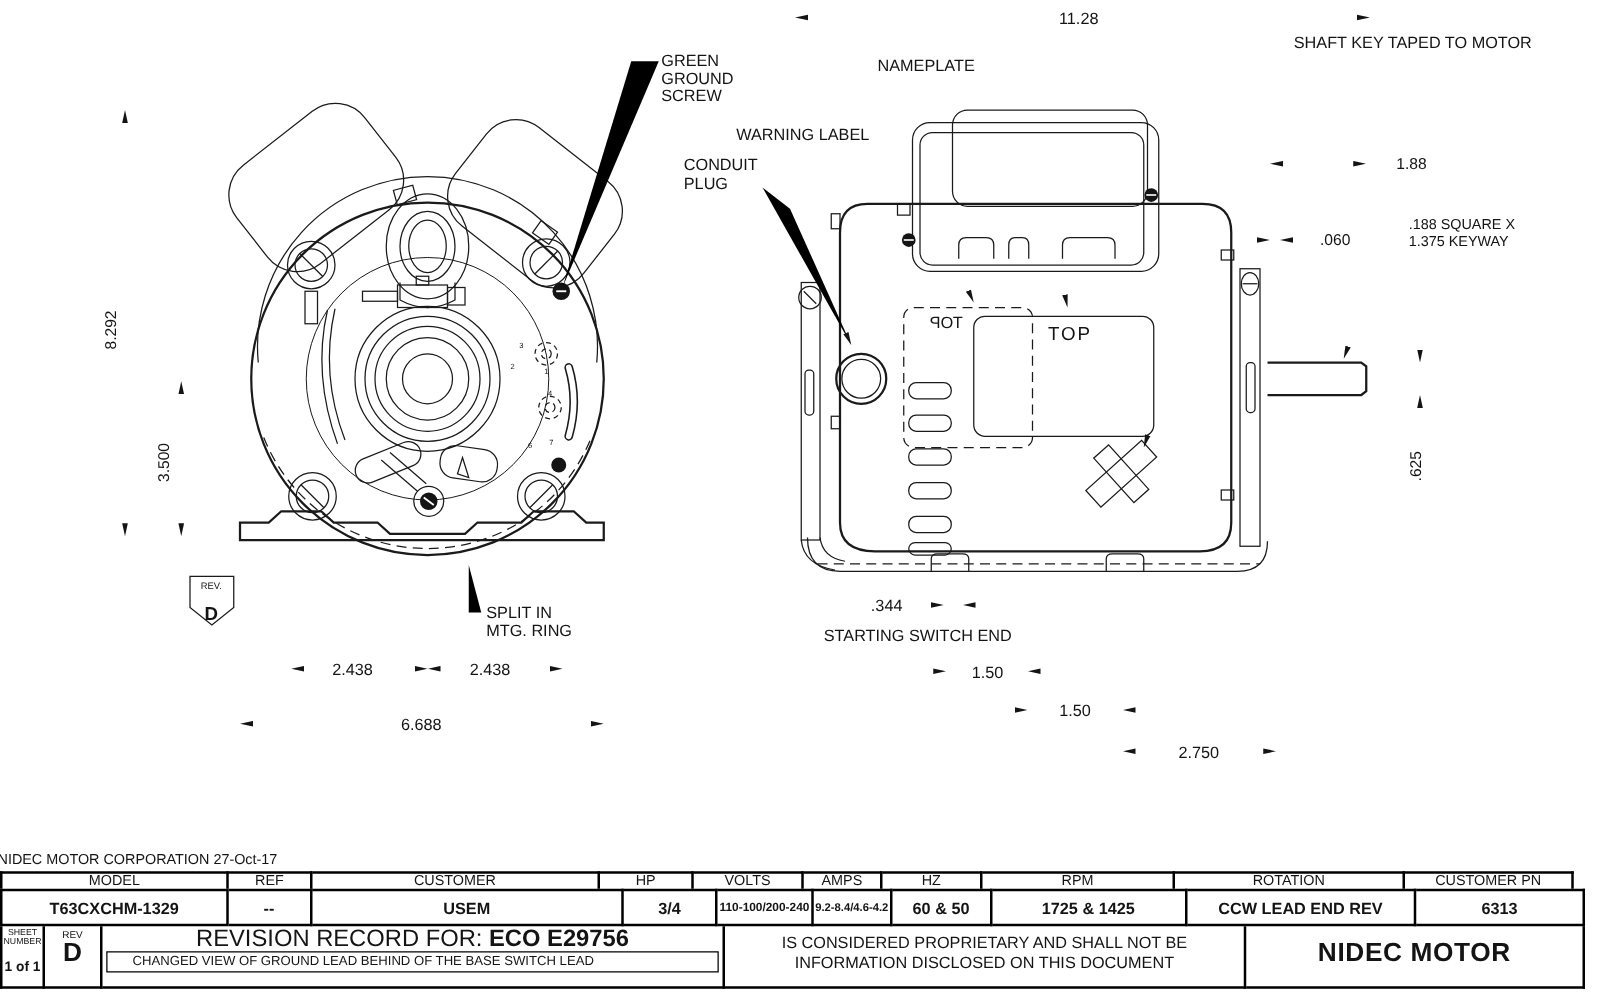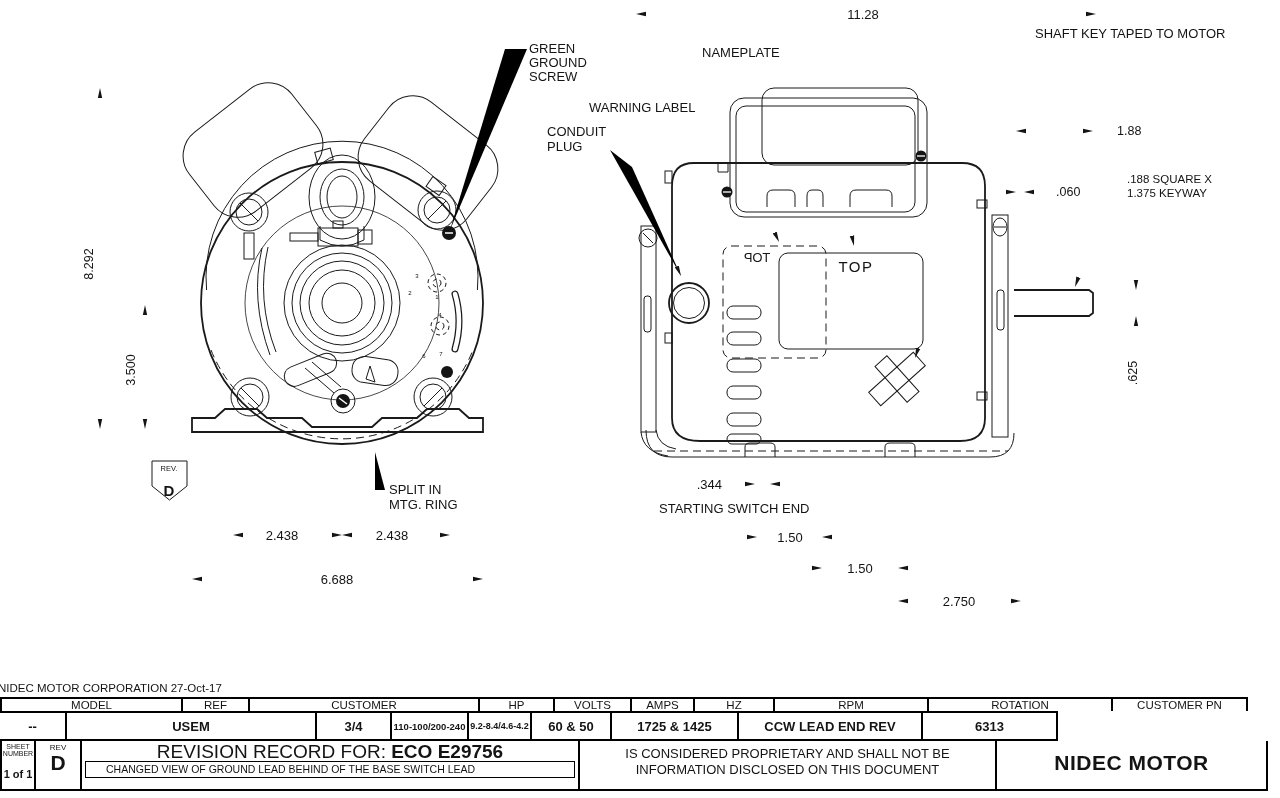--- a/index.html
+++ b/index.html
@@ -445,35 +445,36 @@
 </svg>
 
 <div id="titleblock">
   <div class="companyline">NIDEC MOTOR CORPORATION 27-Oct-17</div>
   <div class="tbl">
     <div class="trow hrow">
       <div class="cell first" style="width:183px">MODEL</div>
       <div class="cell" style="width:67px">REF</div>
       <div class="cell" style="width:230px">CUSTOMER</div>
       <div class="cell" style="width:75px">HP</div>
-      <div class="cell" style="width:77px">VOLTS</div>
+      <div class="cell" style="width:88px">VOLTS</div>
       <div class="cell" style="width:63px">AMPS</div>
       <div class="cell" style="width:80px">HZ</div>
       <div class="cell" style="width:154px">RPM</div>
       <div class="cell" style="width:184px">ROTATION</div>
       <div class="cell" style="width:135px">CUSTOMER PN</div>
     </div>
     <div class="trow vrow">
+      <div class="cell first" style="width:183px">T63CXCHM-1329</div>
       <div class="cell" style="width:67px">--</div>
       <div class="cell" style="width:250px">USEM</div>
       <div class="cell" style="width:75px">3/4</div>
       <div class="cell sm1" style="width:77px">110-100/200-240</div>
       <div class="cell sm2" style="width:63px">9.2-8.4/4.6-4.2</div>
       <div class="cell" style="width:80px">60 &amp; 50</div>
-      <div class="cell" style="width:127px">1725 &amp; 1425</div>
+      <div class="cell" style="width:156px">1725 &amp; 1425</div>
       <div class="cell" style="width:184px">CCW LEAD END REV</div>
       <div class="cell" style="width:135px">6313</div>
     </div>
     <div class="r3">
       <div class="sheetcol">
         <div><span>SHEET</span><br>
              <span>NUMBER</span></div>
         <div class="sheetval">1 of 1</div>
       </div>
       <div class="revcol">

